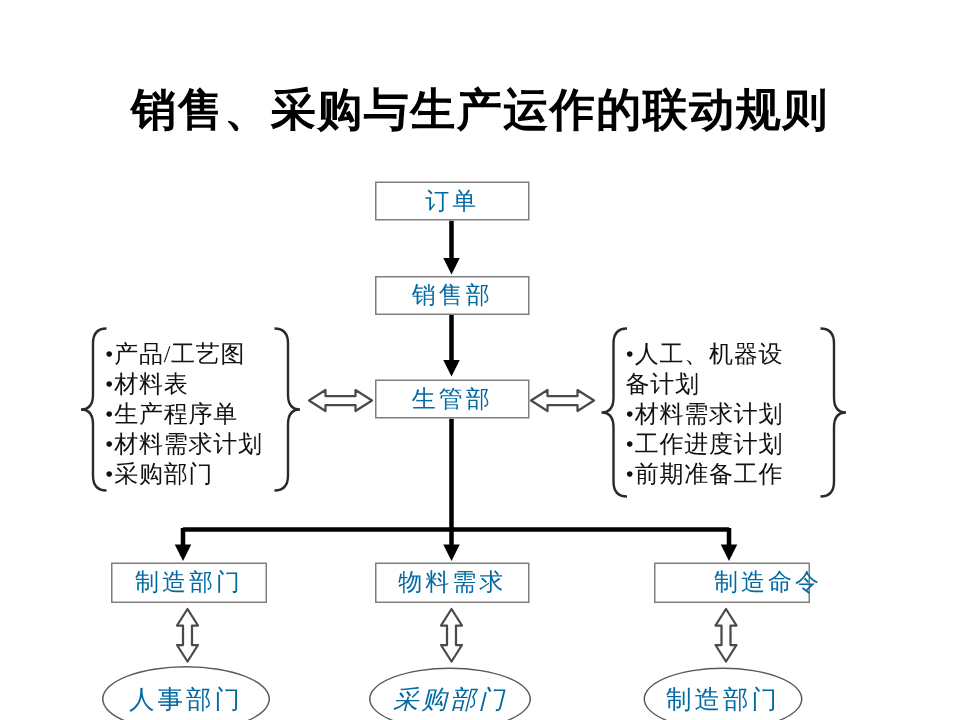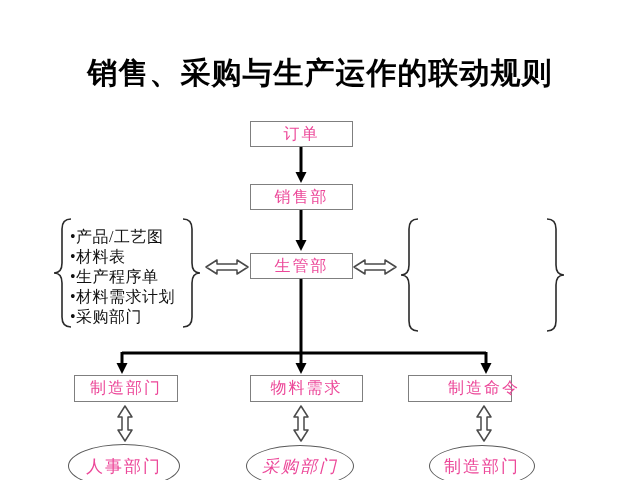--- a/index.html
+++ b/index.html
@@ -37,37 +37,37 @@
     height: 480px;
   }
   .node {
     position: absolute;
     display: flex;
     align-items: center;
     justify-content: center;
     box-sizing: border-box;
     background: #ffffff;
     border: 1px solid #7f7f7f;
-    color: #ec4899;
+    color: #0369a1;
     font-size: 16px;
     font-family: "Liberation Serif", serif;
     letter-spacing: 2px;
     white-space: nowrap;
   }
   .ellipse {
     border-radius: 50%;
     border: 1px solid #5a5a5a;
     font-size: 17px;
   }
   .b-order   { left: 250px; top: 82px;  width: 103px; height: 26px; }
   .b-sales   { left: 250px; top: 145px; width: 103px; height: 26px; }
   .b-prod    { left: 250px; top: 214px; width: 103px; height: 26px; }
   .b-hr      { left: 74px;  top: 336px; width: 104px; height: 27px; }
-  .b-mat     { left: 250px; top: 336px; width: 113px; height: 27px; }
-  .b-mfgord  { left: 408px; top: 336px; width: 104px; height: 27px; padding-left: 48px; }
+  .b-mat     { left: 250px; top: 336px; width: 103px; height: 27px; }
+  .b-mfgord  { left: 436px; top: 336px; width: 104px; height: 27px; padding-left: 48px; }
   .e-hr      { left: 68px;  top: 405px; width: 112px; height: 44px; text-align: right; }
   .e-purch   { left: 246px; top: 406px; width: 108px; height: 42px; font-style: italic; }
   .e-mfg     { left: 429px; top: 406px; width: 106px; height: 42px; text-align: right; }
   .brace-list {
     position: absolute;
     color: #111111;
     font-size: 16px;
     line-height: 20px;
     font-family: "Liberation Serif", serif;
     letter-spacing: 0.5px;
@@ -132,14 +132,20 @@
   <div class="node ellipse e-mfg">制造部门</div>
 
   <div class="brace-list list-left">
     <div class="li">•产品/工艺图</div>
     <div class="li">•材料表</div>
     <div class="li">•生产程序单</div>
     <div class="li">•材料需求计划</div>
     <div class="li">•采购部门</div>
   </div>
 
+  <div class="brace-list list-right">
+    <div class="li">•人工、机器设备计划</div>
+    <div class="li">•材料需求计划</div>
+    <div class="li">•工作进度计划</div>
+    <div class="li">•前期准备工作</div>
+  </div>
 
 </div>
 
 </body></html>

